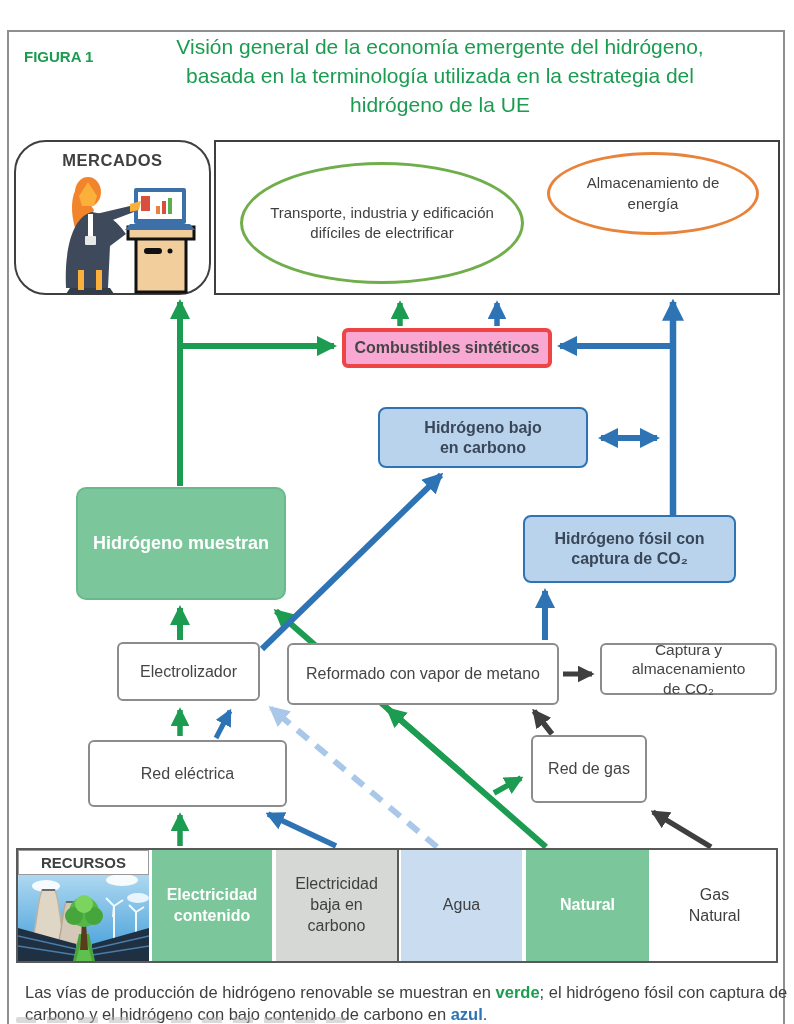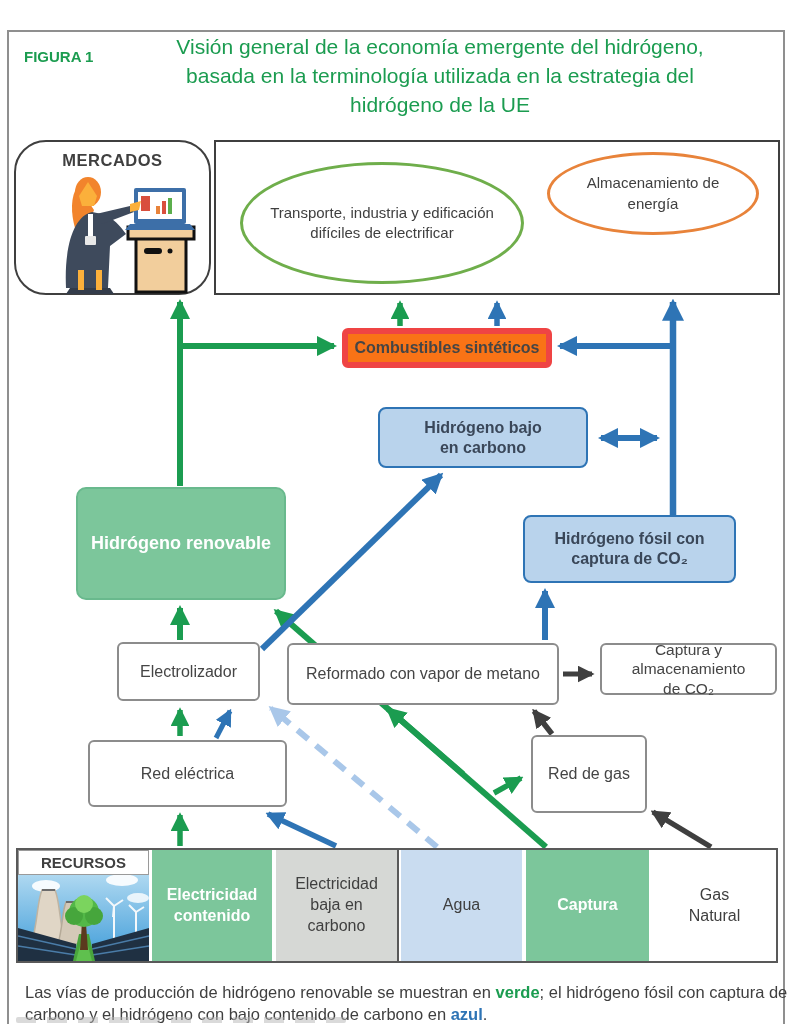--- a/index.html
+++ b/index.html
@@ -14,21 +14,21 @@
   .box-frame{position:absolute;background:#fff;border:2.5px solid #3F3F3F;box-sizing:border-box;}
   .mercados-label{position:absolute;top:9px;left:0;width:100%;text-align:center;
         font-size:16.5px;font-weight:bold;color:#3F3F3F;letter-spacing:.5px;}
   .ellipse{position:absolute;border-radius:50%;display:flex;align-items:center;justify-content:center;
         text-align:center;font-size:15px;color:#3F3F3F;box-sizing:border-box;padding:0 16px;line-height:1.35;}
   .ellipse.green{border:3px solid #6FAE4B;}
   .ellipse.orange{border:3px solid #E8833A;}
   .node{position:absolute;display:flex;align-items:center;justify-content:center;text-align:center;
         box-sizing:border-box;border-radius:6px;font-size:16px;color:#454545;line-height:1.25;}
   .node.white{background:#fff;border:2px solid #8C8C8C;}
-  .node.yellow{background:#f97316;border:6px solid #ef4444;font-weight:600;}
+  .node.yellow{background:#f9a8d4;border:4px solid #ef4444;font-weight:600;}
   .node.blue{background:#B9D3EC;border:2px solid #2E74B5;font-weight:600;color:#3A4759;border-radius:8px;}
   .node.greenbig{background:#7CC69B;border:2px solid #69B98D;color:#fff;font-weight:600;
         font-size:18px;border-radius:10px;}
   .band{position:absolute;left:16px;top:848px;width:762px;height:115px;
         border:2px solid #595959;box-sizing:border-box;background:#fff;}
   .cell{position:absolute;top:850px;height:111px;display:flex;align-items:center;justify-content:center;
         text-align:center;font-size:16px;line-height:1.3;box-sizing:border-box;}
   .cell.greenc{background:#7CC69B;color:#fff;font-weight:600;}
   .cell.grayc{background:#D6D8D5;color:#3F3F3F;}
   .cell.bluec{background:#C9DCF0;color:#3F3F3F;}
@@ -125,27 +125,27 @@
       <rect x="52" y="100" width="6" height="20" fill="#FBB03B"></rect>
     </svg>
   </div>
   <div class="box-frame" style="left:214px;top:140px;width:566px;height:155px;">
     <div class="ellipse green" style="left:24px;top:20px;width:284px;height:122px;">Transporte, industria y edificación difíciles de electrificar</div>
     <div class="ellipse orange" style="left:331px;top:10px;width:212px;height:83px;">Almacenamiento de energía</div>
   </div>
 
   <div class="node yellow" style="left:342px;top:328px;width:210px;height:40px;">Combustibles sintéticos</div>
   <div class="node blue" style="left:378px;top:407px;width:210px;height:61px;padding:0 38px;">Hidrógeno bajo en carbono</div>
-  <div class="node greenbig" style="left:76px;top:487px;width:210px;height:113px;">Hidrógeno renovable</div>
+  <div class="node greenbig" style="left:76px;top:487px;width:210px;height:113px;">Hidrógeno muestran</div>
   <div class="node blue" style="left:523px;top:515px;width:213px;height:68px;padding:0 18px;">Hidrógeno fósil con captura de CO₂</div>
   <div class="node white" style="left:117px;top:642px;width:143px;height:59px;">Electrolizador</div>
   <div class="node white" style="left:287px;top:643px;width:272px;height:62px;">Reformado con vapor de metano</div>
   <div class="node white" style="left:600px;top:643px;width:177px;height:52px;font-size:15.5px;padding:0 22px;">Captura y almacenamiento de CO₂</div>
   <div class="node white" style="left:88px;top:740px;width:199px;height:67px;">Red eléctrica</div>
-  <div class="node white" style="left:531px;top:735px;width:116px;height:78px;">Red de gas</div>
+  <div class="node white" style="left:531px;top:735px;width:116px;height:68px;">Red de gas</div>
 
   <div class="band"></div>
   <svg class="illu" style="left:18px;top:850px;" width="131" height="111" viewBox="0 0 131 111">
     <defs>
       <linearGradient id="sky" x1="0" y1="0" x2="0" y2="1">
         <stop offset="0" stop-color="#CFEAF8"></stop>
           <stop offset="1" stop-color="#3D9BD8"></stop>
       </linearGradient>
     </defs>
     <rect x="0" y="0" width="131" height="111" fill="url(#sky)"></rect>
@@ -185,21 +185,21 @@
     <circle cx="66" cy="62" r="15" fill="#53B848"></circle>
     <circle cx="56" cy="66" r="9" fill="#46A63C"></circle>
     <circle cx="76" cy="66" r="9" fill="#46A63C"></circle>
     <circle cx="66" cy="54" r="9" fill="#7BD45E"></circle>
   </svg>
   <div class="recursos-label">RECURSOS</div>
 
   <div class="cell greenc" style="left:152px;width:120px;">Electricidad contenido</div>
   <div class="cell grayc" style="left:276px;width:121px;padding:0 10px;">Electricidad baja en carbono</div>
   <div class="cell bluec" style="left:401px;width:121px;">Agua</div>
-  <div class="cell greenc" style="left:526px;width:123px;">Captura</div>
+  <div class="cell greenc" style="left:526px;width:123px;">Natural</div>
   <div class="cell whitec" style="left:653px;width:123px;padding:6px 28px;">Gas Natural</div>
   <div class="band-divider"></div>
 
   <p class="caption"><span>Las vías de producción de hidrógeno renovable se muestran en </span><span class="verde">verde</span><span>; el hidrógeno fósil con captura de carbono y el hidrógeno con bajo contenido de carbono en </span><span class="azul">azul</span><span>.</span></p>
 
   <div class="cutoff"></div>
 
 </div>
 
 </body></html>

